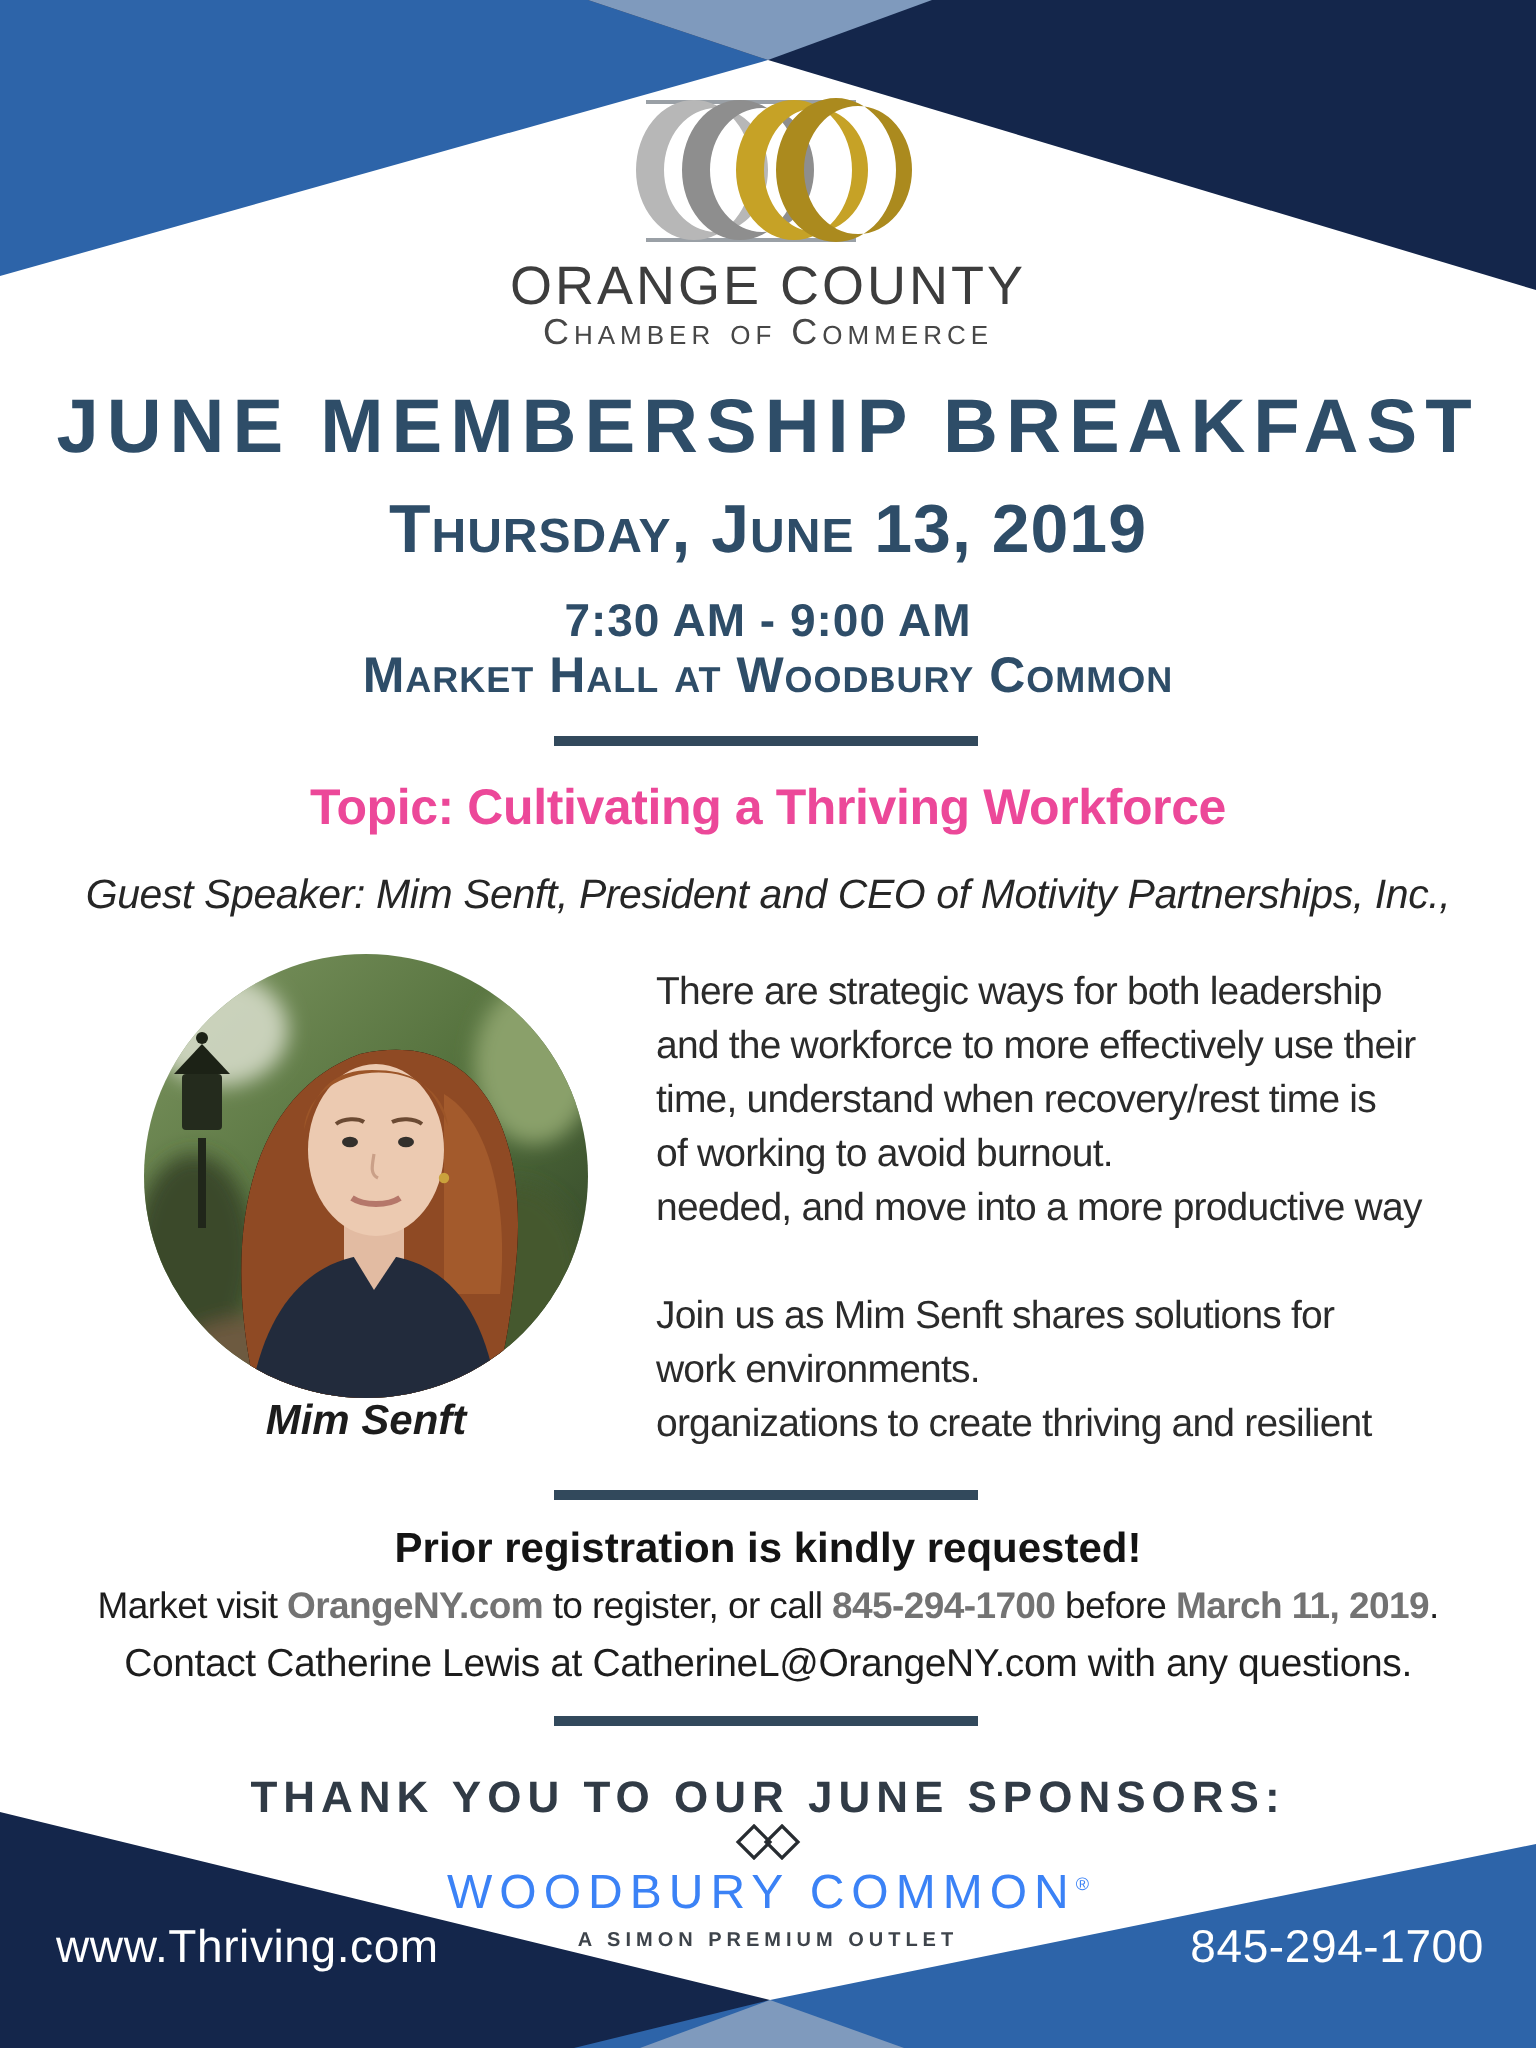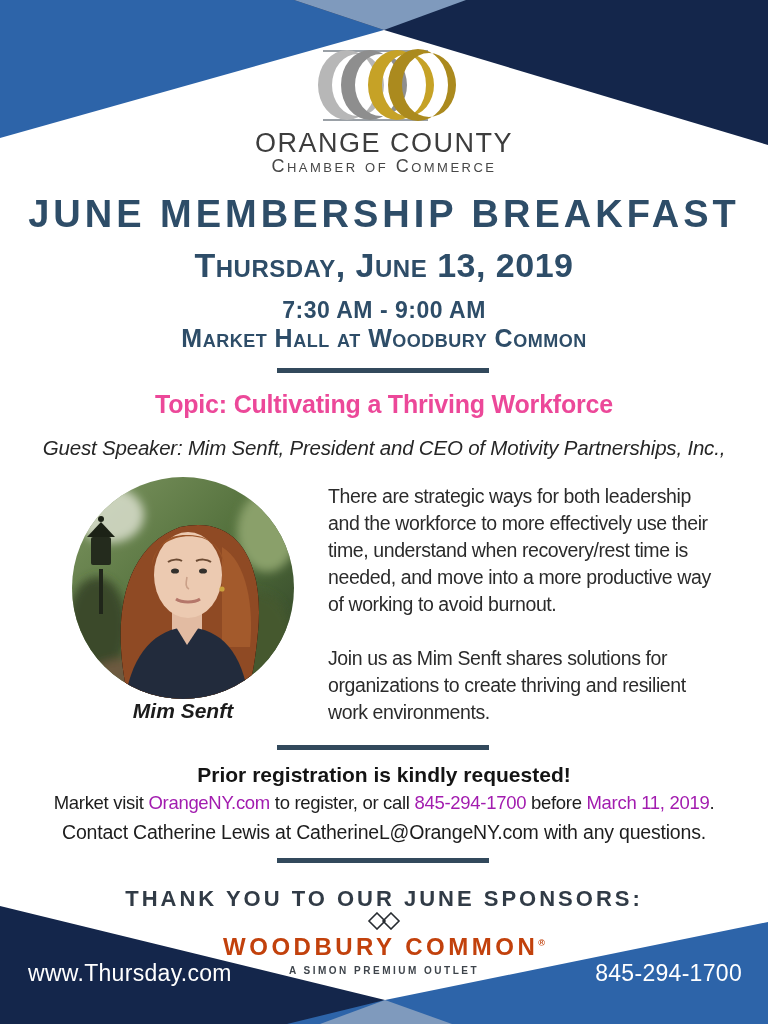--- a/index.html
+++ b/index.html
@@ -39,27 +39,27 @@
   .photo-caption { top:699px; left:72px; width:222px; text-align:center;
                    font-size:21px; font-weight:700; font-style:italic; color:#1c1c1c; }
 
   .body-copy { top:483px; left:328px; width:420px; color:#2b2b2b;
                font-size:19.5px; letter-spacing:-0.4px; }
   .body-copy .line { height:27px; line-height:27px; white-space:nowrap; }
   .body-copy .para2 { margin-top:27px; }
 
   .reg-headline { top:763px; font-size:21px; font-weight:700; color:#141414; }
   .reg-visit    { top:792px; font-size:18.5px; color:#1d1d1d; letter-spacing:-0.3px; white-space:nowrap; }
-  .reg-visit b  { font-weight:400; color:#a21caf; }
+  .reg-visit b  { font-weight:700; color:#737373; }
   .reg-contact  { top:821px; font-size:19.5px; color:#1d1d1d; letter-spacing:-0.2px; }
 
   .sponsor-heading { top:886px; font-size:22px; font-weight:700; letter-spacing:3px; color:#313b46; z-index:3; }
   .sponsor-logo { top:912px; left:0; right:0; text-align:center; z-index:3; }
   .sponsor-logo svg { margin:0 auto; }
-  .sponsor-name { margin-top:3px; font-size:24px; font-weight:700; letter-spacing:3.5px; color:#c2410c; }
+  .sponsor-name { margin-top:3px; font-size:24px; font-weight:400; letter-spacing:3.5px; color:#3b82f6; }
   .sponsor-name sup { font-size:9px; vertical-align:super; letter-spacing:0; }
   .sponsor-tagline { margin-top:4px; font-size:10px; font-weight:600; letter-spacing:2.5px; color:#3e444b; }
 
   .footer-website { top:960px; left:28px;  font-size:23px; color:#ffffff; z-index:4; letter-spacing:0.3px; }
   .footer-phone   { top:960px; right:26px; font-size:23px; color:#ffffff; z-index:4; letter-spacing:0.3px; }
 </style>
 </head>
 <body>
 
 <div class="page">
@@ -137,27 +137,27 @@
       </g>
     </svg>
   </div>
   <div class="abs photo-caption">Mim Senft</div>
 
   <div class="abs body-copy">
     <div class="para1">
       <div class="line">There are strategic ways for both leadership</div>
       <div class="line">and the workforce to more effectively use their</div>
       <div class="line">time, understand when recovery/rest time is</div>
+      <div class="line">of working to avoid burnout.</div>
       <div class="line">needed, and move into a more productive way</div>
-      <div class="line">of working to avoid burnout.</div>
     </div>
     <div class="para2">
       <div class="line">Join us as Mim Senft shares solutions for</div>
+      <div class="line">work environments.</div>
       <div class="line">organizations to create thriving and resilient</div>
-      <div class="line">work environments.</div>
     </div>
   </div>
 
   <div class="divider div2"></div>
 
   <div class="abs ctr reg-headline">Prior registration is kindly requested!</div>
   <div class="abs ctr reg-visit">
     <span>Market visit </span><b>OrangeNY.com</b><span> to register, or call </span><b>845-294-1700</b><span> before </span><b>March 11, 2019</b><span>.</span>
   </div>
   <div class="abs ctr reg-contact">Contact Catherine Lewis at CatherineL@OrangeNY.com with any questions.</div>
@@ -174,16 +174,16 @@
     <div class="sponsor-name"><span>WOODBURY COMMON</span><sup>®</sup></div>
     <div class="sponsor-tagline">A SIMON PREMIUM OUTLET</div>
   </div>
 
   <svg class="deco deco-bottom" width="768" height="124" viewBox="0 0 768 124" preserveAspectRatio="none">
     <polygon points="0,6 385,100 476,124 0,124" fill="#14264b"></polygon>
     <polygon points="768,22 385,100 287,124 768,124" fill="#2d64a9"></polygon>
     <polygon points="385,100 452,124 320,124" fill="#7f9abd"></polygon>
   </svg>
 
-  <div class="abs footer-website">www.Thursday.com</div>
+  <div class="abs footer-website">www.Thriving.com</div>
   <div class="abs footer-phone">845-294-1700</div>
 
 </div>
 
 </body></html>

